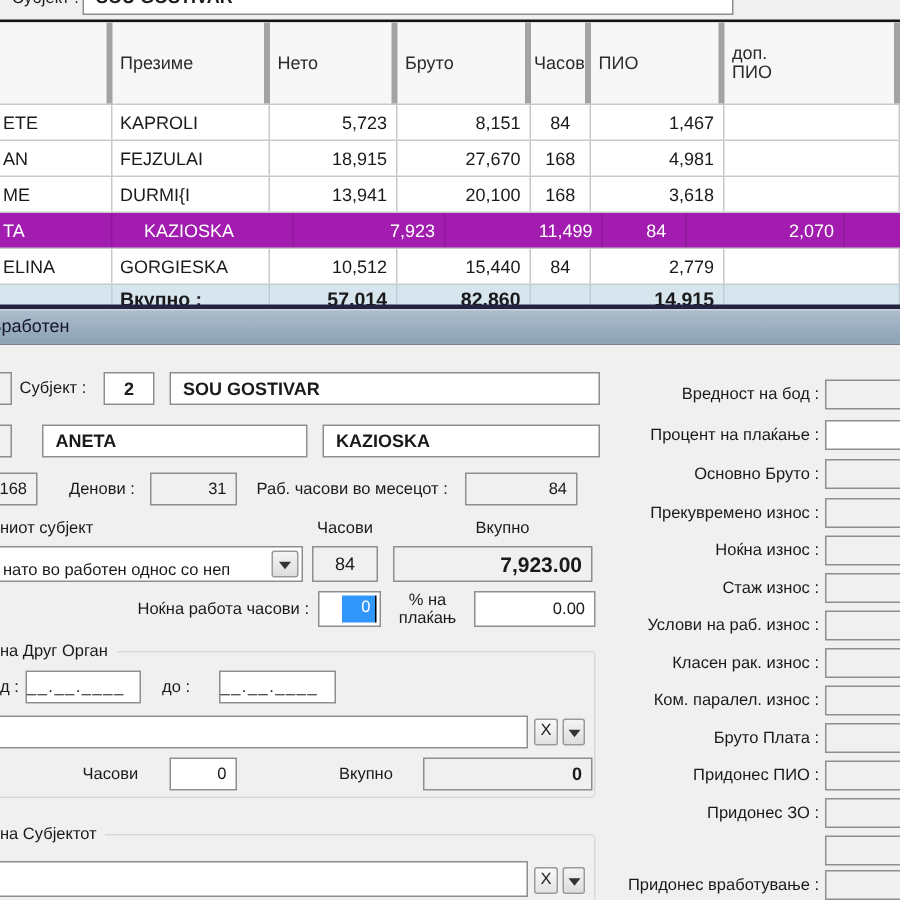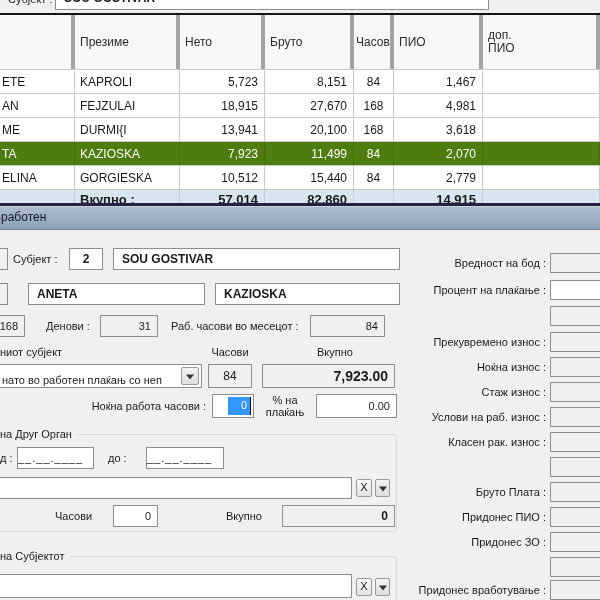--- a/index.html
+++ b/index.html
@@ -12,21 +12,21 @@
   .toplabel{position:absolute;left:8px;top:-7px;font-size:11px;}
   .blackline{left:0;top:13px;width:600px;height:2px;background:#141414;}
   
   .tbl{left:0;top:15px;width:600px;background:#fff;}
   .trow{display:grid;grid-template-columns:75px 105px 85px 89px 40px 89px 117px;}
   .thead{height:54px;background:#F7F7F7;border-bottom:1px solid #C9C9C9;}
   .thead .cell{border-right:4px solid #a3a3a3;display:flex;align-items:center;color:#2b2b2b;font-size:12px;}
   .cell{overflow:hidden;white-space:nowrap;}
   .drow{height:23px;border-bottom:1px solid #C9C9C9;font-size:12px;}
   .drow .cell{border-right:1px solid #C9C9C9;display:flex;align-items:center;}
-  .drow.sel{background:#4d7c0f;color:#fff;}
+  .drow.sel{background:#a21caf;color:#fff;gap:16px;}
   .drow.sel .cell{border-right-color:rgba(0,0,0,0.12);}
   .totrow{height:18px;background:#D7E5EF;border-bottom:1px solid #B9C6CF;font-size:13px;font-weight:bold;text-align:center;}
   .totrow .cell{border-right:1px solid #BFCDD6;display:flex;align-items:center;}
   .num{justify-content:flex-end;padding-right:6px;}
   .ctr{justify-content:center;}
   .namepad{padding-left:2px;}
   .surpad{padding-left:5px;}
   .wraphdr{white-space:normal;line-height:13px;width:34px;}
   .darkline{left:0;top:203px;width:600px;height:3px;background:#23233F;}
   
@@ -162,21 +162,21 @@
   <span class="lbl" style="left:46px;top:320px;">Денови :</span>
   <div class="field h22 gray rt" style="left:100px;top:315px;width:58px;">31</div>
   <span class="lbl" style="left:171px;top:320px;">Раб. часови во месецот :</span>
   <div class="field h22 gray rt" style="left:310px;top:315px;width:75px;">84</div>
 
   <span class="lbl" style="left:0px;top:346px;">ниот субјект</span>
   <span class="lbl ct" style="left:204px;top:346px;width:52px;display:inline-block;text-align:center;">Часови</span>
   <span class="lbl ct" style="left:290px;top:346px;width:90px;display:inline-block;text-align:center;">Вкупно</span>
 
   <div class="combo h24" style="left:-60px;top:364px;width:262px;height:24px;">
-    <span class="lbl" style="left:61px;top:4px;white-space:nowrap;">нато во работен плаќањ со неп</span>
+    <span class="lbl" style="left:61px;top:4px;white-space:nowrap;">нато во работен однос со неп</span>
     <div class="dropbtn" style="right:2px;top:2px;width:18px;height:18px;">
       <span class="tri"></span>
     </div>
   </div>
   <div class="field h24 gray ct f12" style="left:208px;top:364px;width:44px;">84</div>
   <div class="field h24 gray bold rt f13" style="left:262px;top:364px;width:133px;">7,923.00</div>
 
   <span class="lbl rlbl" style="left:60px;top:400px;width:146px;">Ноќна работа часови :</span>
   <div class="field" style="left:212px;top:394px;width:42px;height:24px;">
     <span class="selblock">0</span>
@@ -212,37 +212,39 @@
   <div class="dropbtn" style="left:375px;top:578px;width:15px;height:18px;">
     <span class="tri"></span>
   </div>
 
   <span class="rrow-label" style="top:253px;">Вредност на бод :</span>
   <div class="rrow-field" style="top:253px;"></div>
 
   <span class="rrow-label" style="top:280px;">Процент на плаќање :</span>
   <div class="rrow-field white" style="top:280px;"></div>
 
+  <span class="rrow-label" style="top:306px;">Основно Бруто :</span>
   <div class="rrow-field" style="top:306px;"></div>
 
   <span class="rrow-label" style="top:332px;">Прекувремено износ :</span>
   <div class="rrow-field" style="top:332px;"></div>
 
   <span class="rrow-label" style="top:357px;">Ноќна износ :</span>
   <div class="rrow-field" style="top:357px;"></div>
 
   <span class="rrow-label" style="top:382px;">Стаж износ :</span>
   <div class="rrow-field" style="top:382px;"></div>
 
   <span class="rrow-label" style="top:407px;">Услови на раб. износ :</span>
   <div class="rrow-field" style="top:407px;"></div>
 
   <span class="rrow-label" style="top:432px;">Класен рак. износ :</span>
   <div class="rrow-field" style="top:432px;"></div>
 
+  <span class="rrow-label" style="top:457px;">Ком. паралел. износ :</span>
   <div class="rrow-field" style="top:457px;"></div>
 
   <span class="rrow-label" style="top:482px;">Бруто Плата :</span>
   <div class="rrow-field" style="top:482px;"></div>
 
   <span class="rrow-label" style="top:507px;">Придонес ПИО :</span>
   <div class="rrow-field" style="top:507px;"></div>
 
   <span class="rrow-label" style="top:532px;">Придонес ЗО :</span>
   <div class="rrow-field" style="top:532px;"></div>

